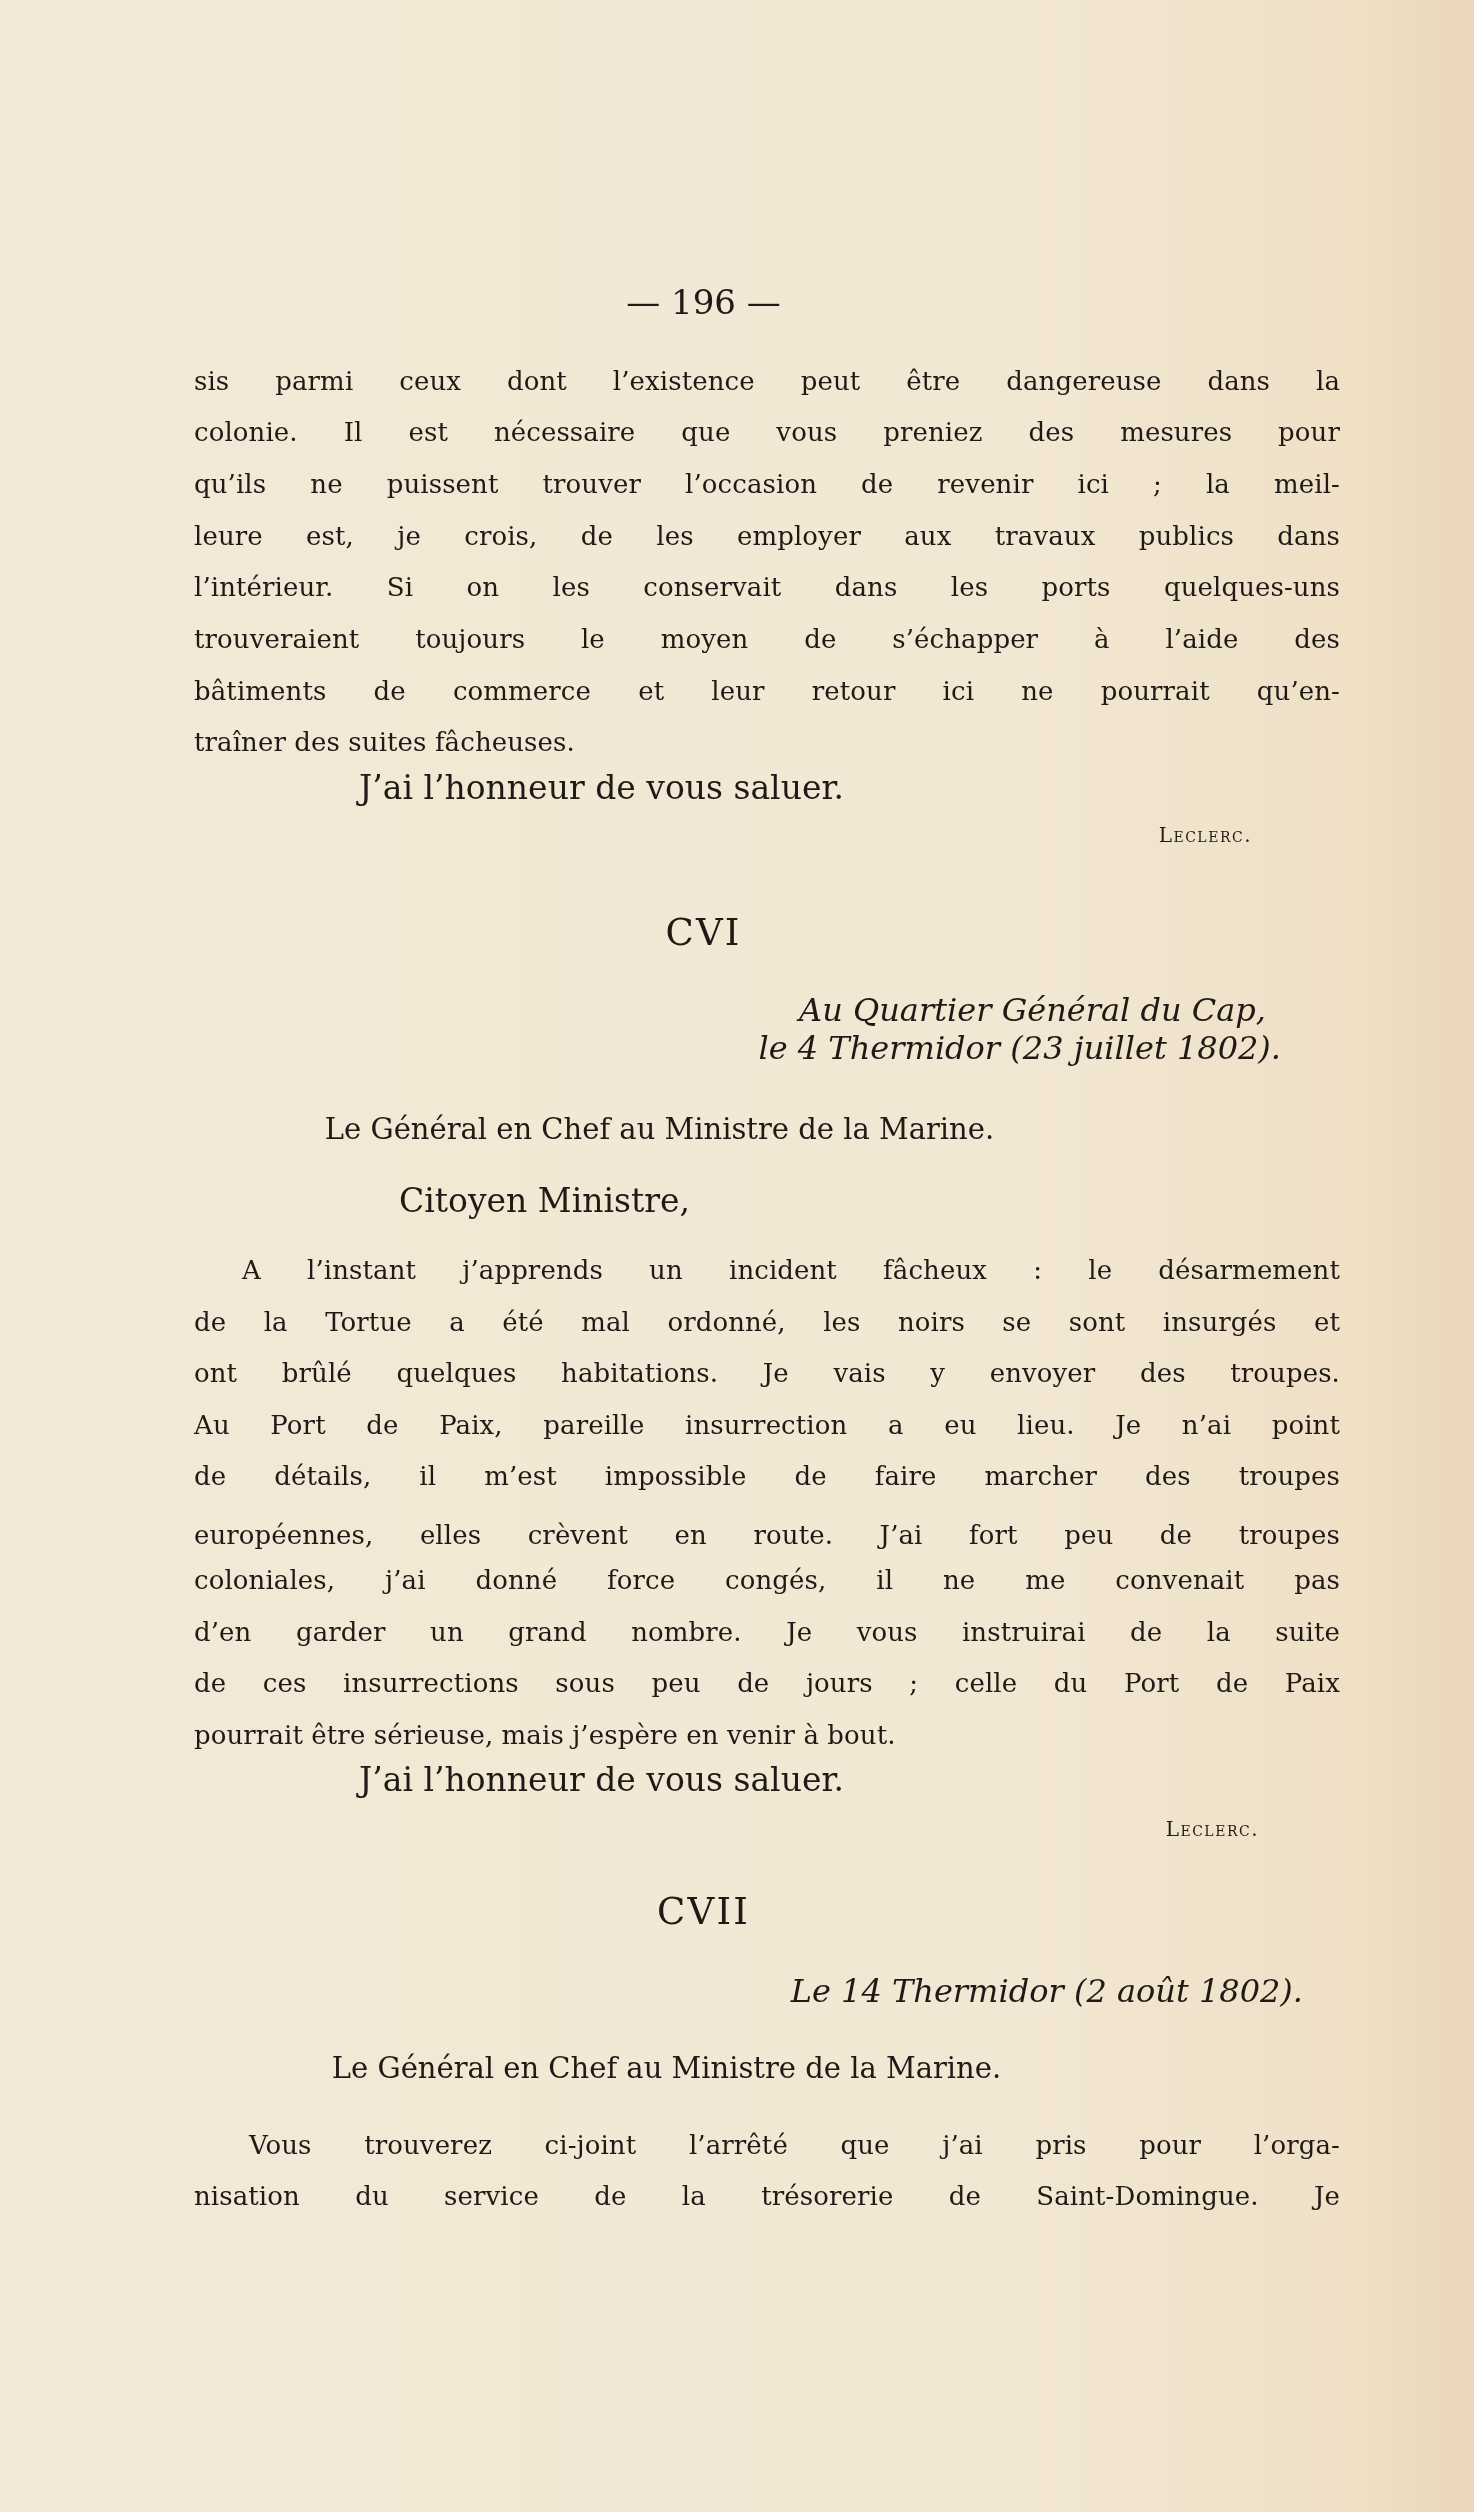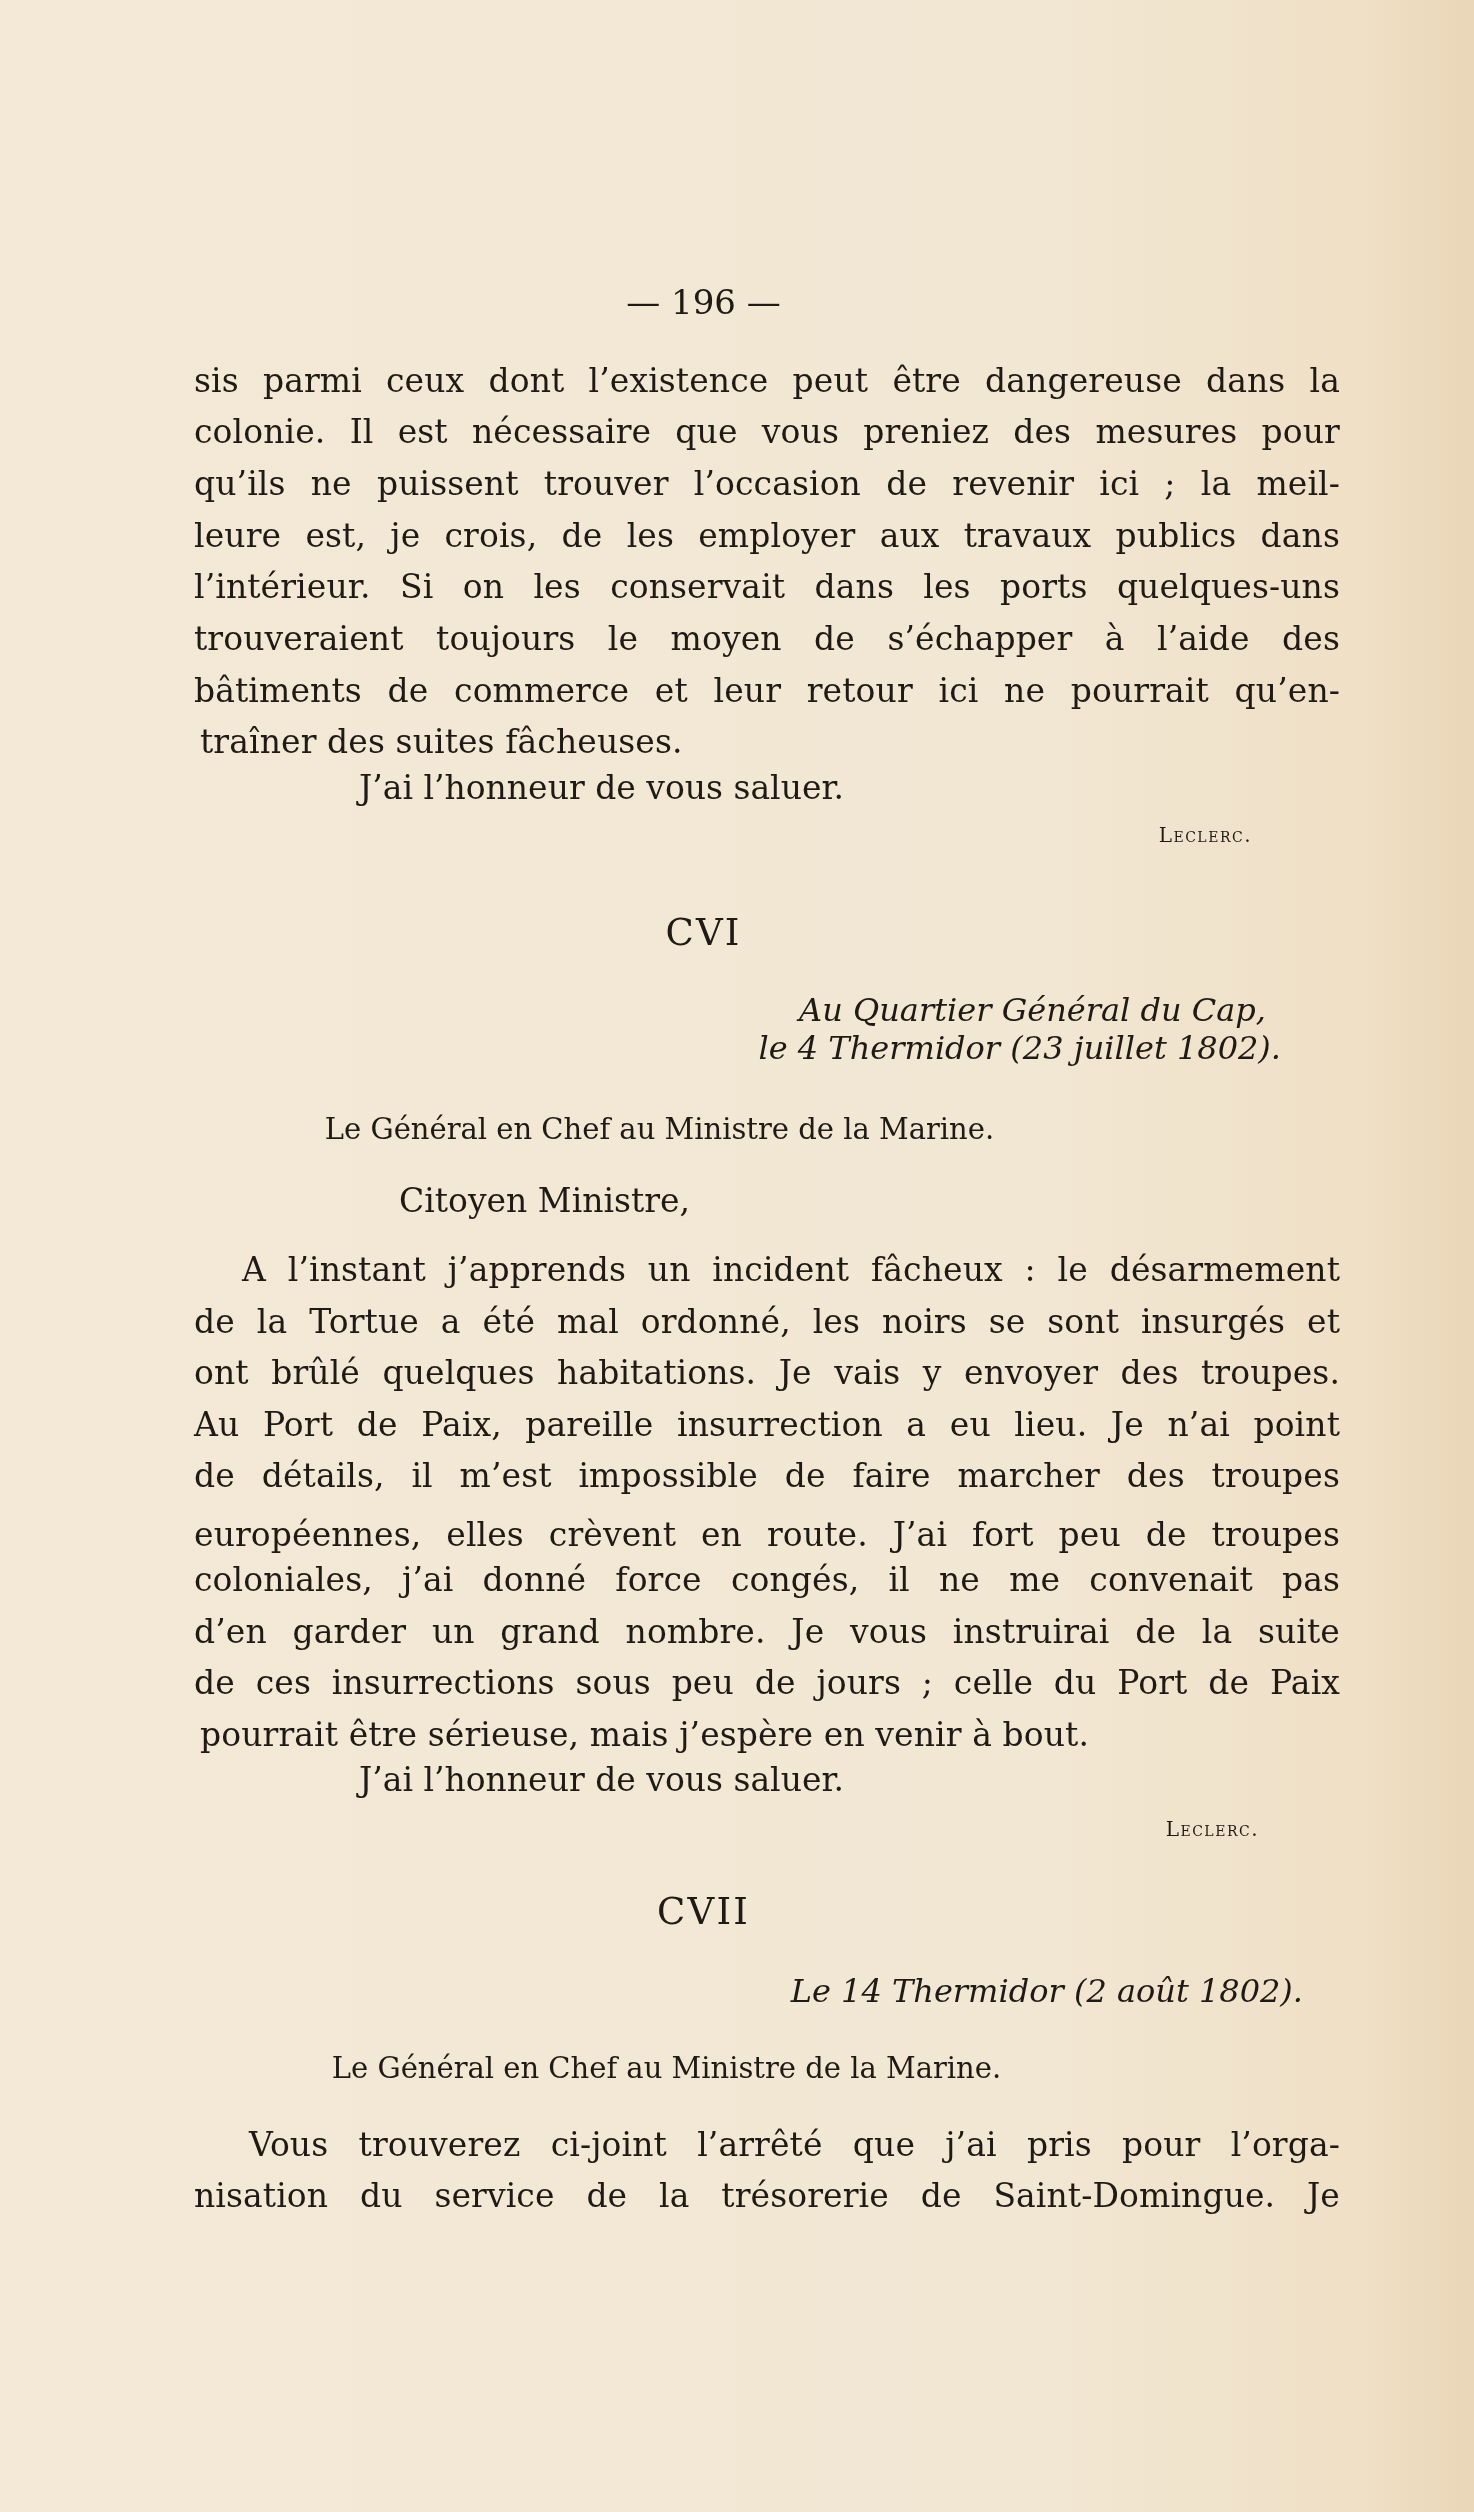--- a/index.html
+++ b/index.html
@@ -7,25 +7,25 @@
     width:1475px; height:2512px; overflow:hidden;
     background:#f1e6d2;
     background-image: linear-gradient(90deg, #f3e9d6 0%, #f2e7d3 70%, #efe0c6 92%, #ead6b8 100%);
     font-family:"DejaVu Serif", "Liberation Serif", serif;
     color:#1f1a16;
     position:relative;
   }
   .page { position:absolute; left:0; top:0; width:1475px; height:2512px; }
   .line {
     position:absolute; left:194px; width:1146px;
-    font-size:33px; line-height:44px; white-space:nowrap;
+    font-size:26px; line-height:44px; white-space:nowrap;
     text-align:justify; text-align-last:justify;
     letter-spacing:0.1px;
   }
-  .line.last { text-align-last:left;margin-left:6px; }
+  .line.last { text-align-last:left; }
   .center { position:absolute; left:0; width:1407px; text-align:center; font-size:33px; line-height:44px; }
   .pagenum { font-size:34px; }
   .roman { font-size:37px; letter-spacing:2.2px; }
   .ital { position:absolute; font-style:italic; font-size:32px; line-height:44px; white-space:nowrap; text-align:center; right:135px; }
   .sig { position:absolute; right:223px; font-size:20px; line-height:44px; font-variant:small-caps; letter-spacing:1.5px; }
   .indent { position:absolute; font-size:33px; line-height:44px; white-space:nowrap;text-align:right; }
 </style>
 </head>
 <body>
 

